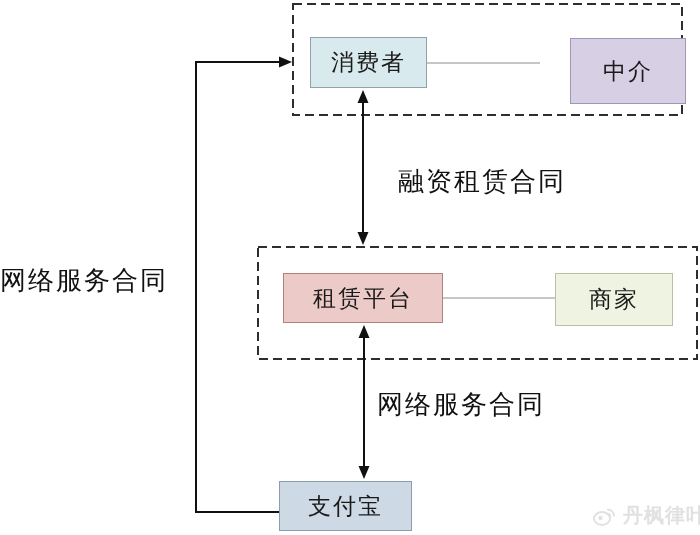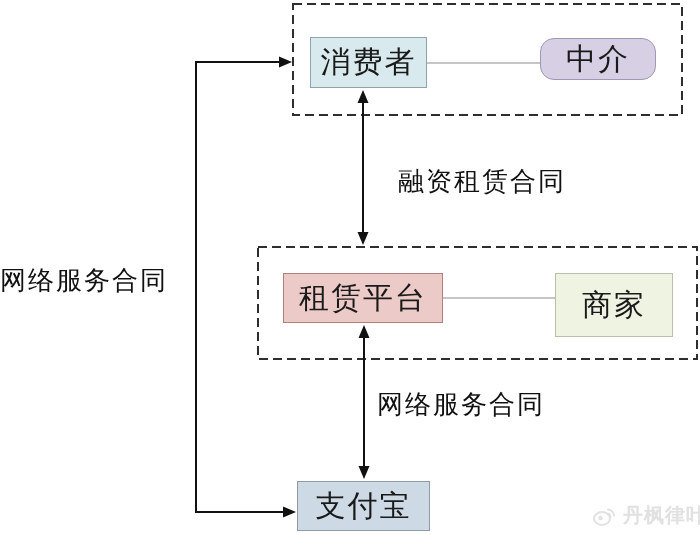--- a/index.html
+++ b/index.html
@@ -22,31 +22,31 @@
     width: 700px;
     height: 535px;
   }
   .node {
     position: absolute;
     box-sizing: border-box;
     border: 1px solid #999999;
     display: flex;
     align-items: center;
     justify-content: center;
-    font-size: 30px;
+    font-size: 23px;
     letter-spacing: 2px;
     color: #1a1a1a;
     white-space: nowrap;
     text-align: center;
   }
   .node-consumer     { left: 310px; top: 37px;  width: 117px; height: 51px; }
-  .node-intermediary { left: 540px; top: 38px;  width: 116px; height: 42px; border-radius: 14px; }
+  .node-intermediary { left: 570px; top: 38px;  width: 116px; height: 66px; }
   .node-platform     { left: 283px; top: 273px; width: 160px; height: 50px; font-family: Liberation Mono, monospace; }
-  .node-merchant     { left: 555px; top: 273px; width: 118px; height: 64px; }
-  .node-alipay       { left: 297px; top: 481px; width: 133px; height: 50px; }
+  .node-merchant     { left: 555px; top: 273px; width: 118px; height: 53px; }
+  .node-alipay       { left: 279px; top: 481px; width: 133px; height: 50px; }
   .edge-label {
     position: absolute;
     font-size: 26px;
     letter-spacing: 2px;
     color: #111111;
     text-align: left;
     white-space: nowrap;
   }
   .edge-label-left      { left: 0px;   top: 263px; width: 176px; }
   .edge-label-financing { left: 398px; top: 164px; width: 182px; }

